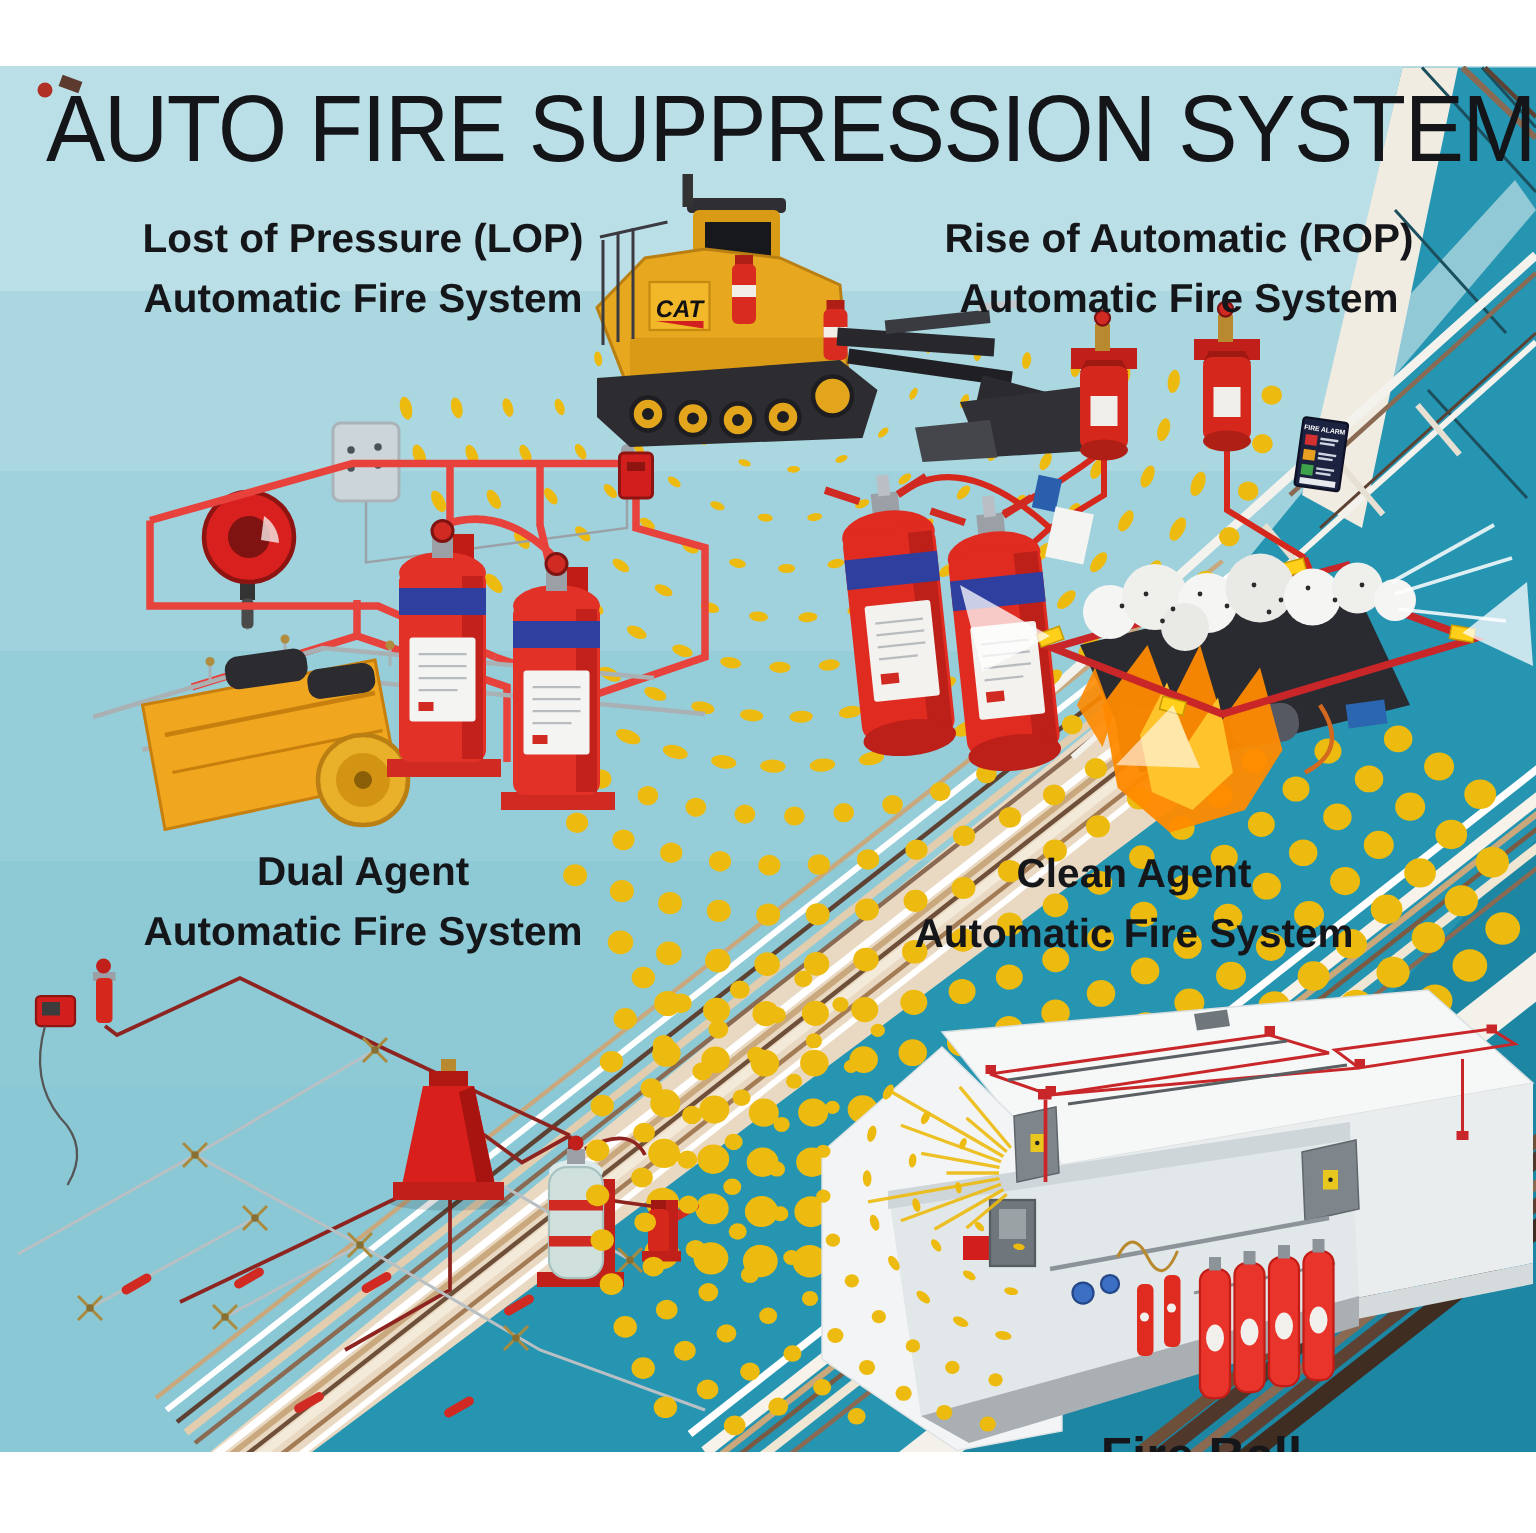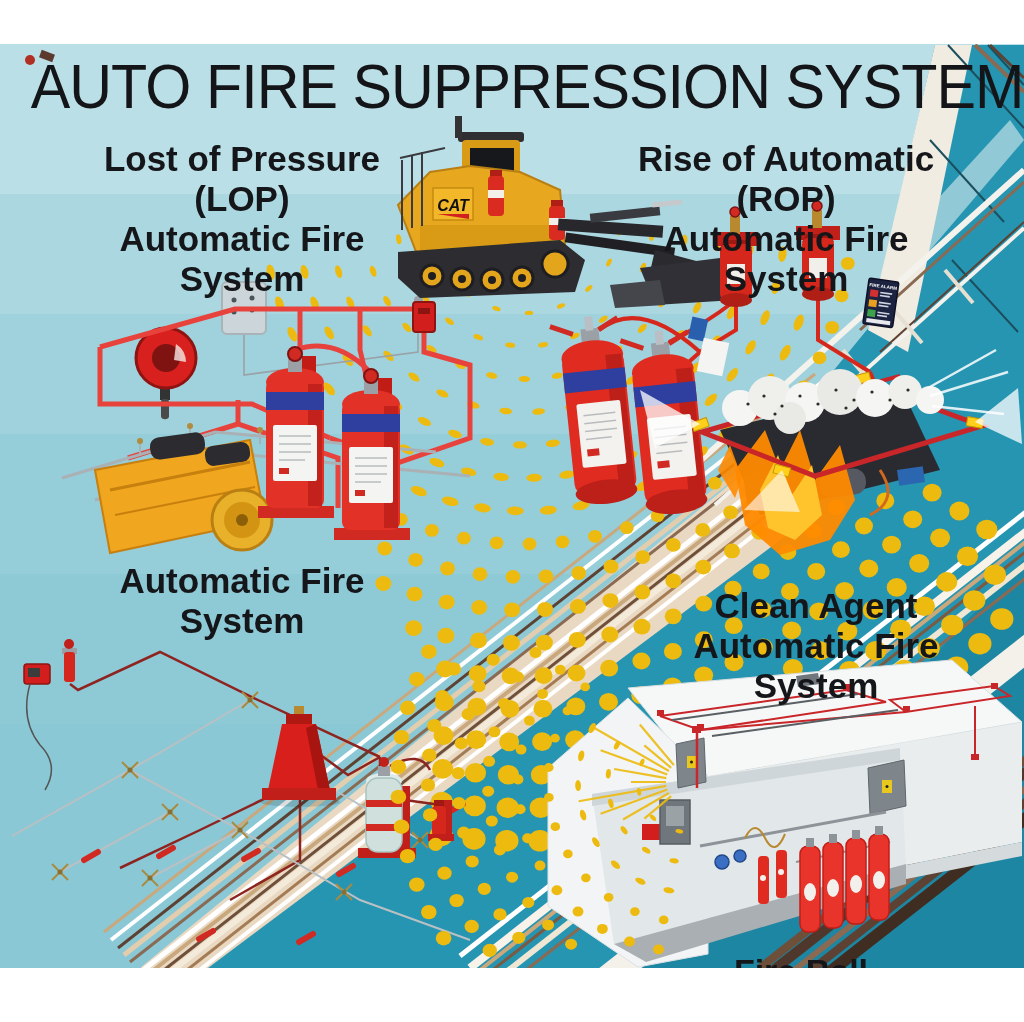--- a/index.html
+++ b/index.html
@@ -6,25 +6,25 @@
   .stage{position:relative;width:1024px;height:1022px;margin:0 auto;overflow:hidden;
          font-family:"Liberation Sans",sans-serif;background:#ffffff;}
   svg.illu{position:absolute;left:0;top:0;width:1024px;height:1022px;display:block;}
   .strip{position:absolute;left:0;width:1024px;background:#ffffff;z-index:40;}
   .strip.top{top:0;height:44px;}
   .strip.bottom{top:968px;height:54px;}
   .title{position:absolute;top:50px;left:0;width:1024px;text-align:center;z-index:20;
          font-size:63px;font-weight:500;color:#141518;letter-spacing:-1px;
          transform:scaleX(.94);transform-origin:50% 50%;white-space:nowrap;}
   .syslabel{position:absolute;z-index:20;text-align:center;font-weight:700;
-            font-size:35px;line-height:40px;color:#15161a;}
+            font-size:27px;line-height:40px;color:#15161a;}
   .lbl-lop{left:58px;top:139px;width:368px;}
   .lbl-rop{left:600px;top:139px;width:372px;}
   .lbl-dual{left:58px;top:561px;width:368px;}
-  .lbl-clean{left:628px;top:562px;width:376px;margin-top:24px;}
+  .lbl-clean{left:568px;top:562px;width:376px;}
   .lbl-fireball{left:656px;top:951px;width:290px;z-index:30;font-size:34px;}
 </style>
 </head>
 <body>
 
 <div class="stage">
 
 <svg class="illu" viewBox="0 0 1024 1022">
 
   <g>
@@ -978,20 +978,21 @@
 
 <div class="syslabel lbl-lop">
   <div>Lost of Pressure (LOP)</div>
   <div>Automatic Fire System</div>
 </div>
 <div class="syslabel lbl-rop">
   <div>Rise of Automatic (ROP)</div>
   <div>Automatic Fire System</div>
 </div>
 <div class="syslabel lbl-dual">
+  <div>Dual Agent</div>
   <div>Automatic Fire System</div>
 </div>
 <div class="syslabel lbl-clean">
   <div>Clean Agent</div>
   <div>Automatic Fire System</div>
 </div>
 <div class="syslabel lbl-fireball">
   <div>Fire Ball</div>
 </div>
 

